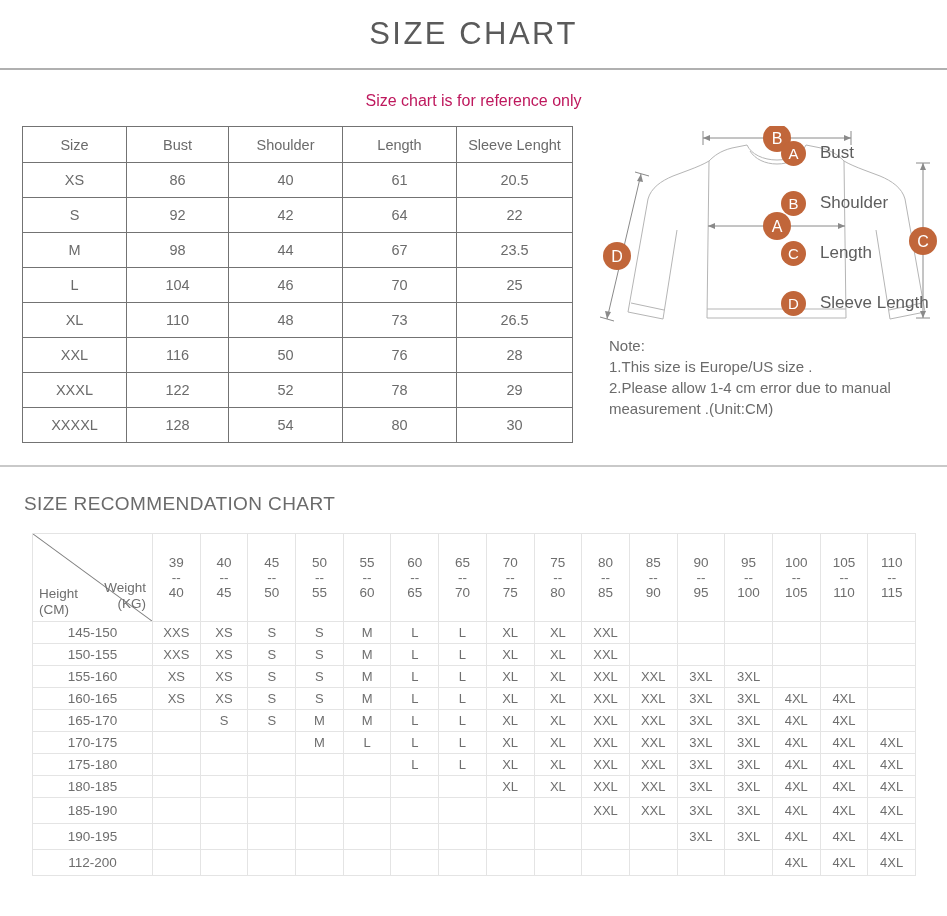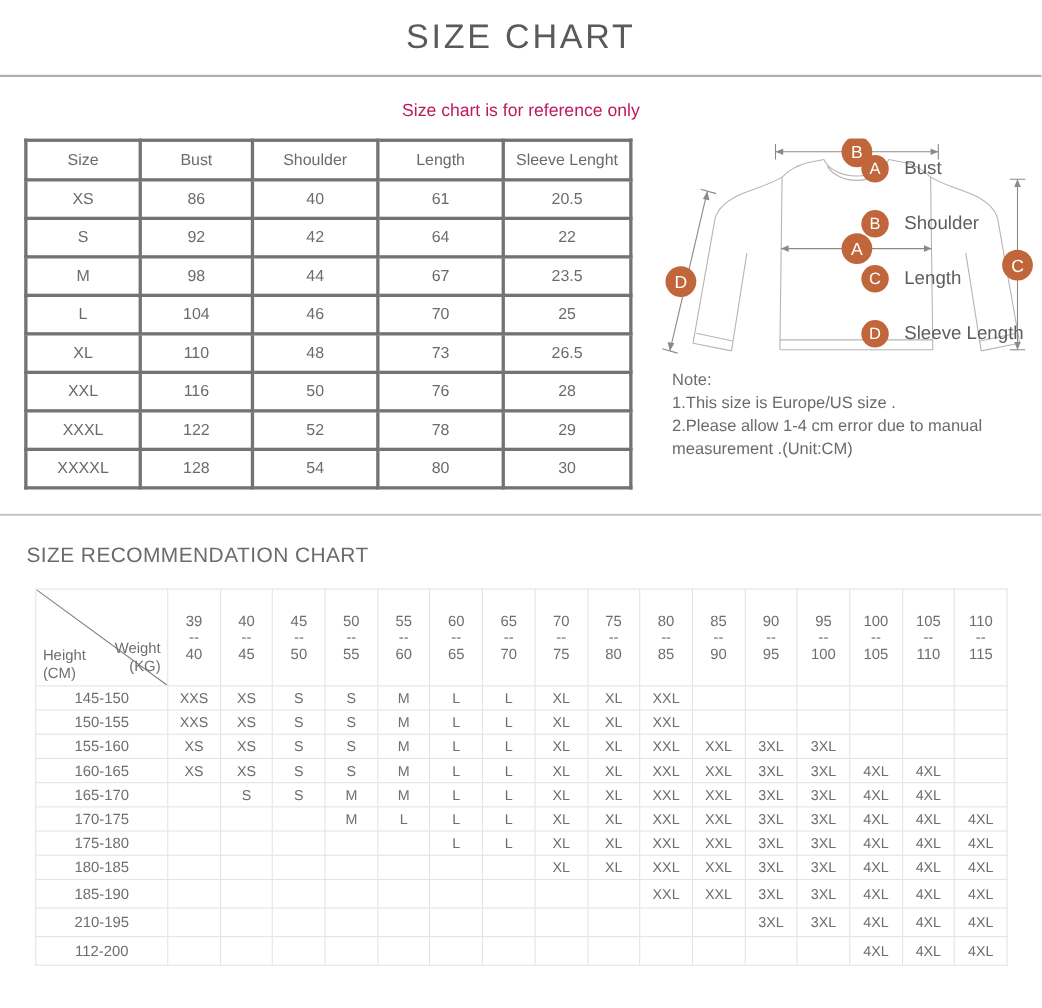--- a/index.html
+++ b/index.html
@@ -51,21 +51,21 @@
     padding: 0 20px 0 22px;
   }
 
   
   table.size-table {
     border-collapse: collapse;
     width: 550px;
     table-layout: fixed;
   }
   table.size-table td {
-    border: 3px solid #737373;
+    border: 1px solid #737373;
     height: 35px;
     text-align: center;
     font-size: 14.5px;
     color: #6b6b6b;
     font-weight: 400;
   }
   table.size-table tr:first-child td {
     height: 36px;
   }
   table.size-table col.c-size { width: 104px; }
@@ -610,21 +610,21 @@
           <td></td>
           <td>XXL</td>
           <td>XXL</td>
           <td>3XL</td>
           <td>3XL</td>
           <td>4XL</td>
           <td>4XL</td>
           <td>4XL</td>
         </tr>
         <tr>
-          <td class="height-cell" style="height: 26px;">210-195</td>
+          <td class="height-cell" style="height: 26px;">190-195</td>
           <td></td>
           <td></td>
           <td></td>
           <td></td>
           <td></td>
           <td></td>
           <td></td>
           <td></td>
           <td></td>
           <td></td>

